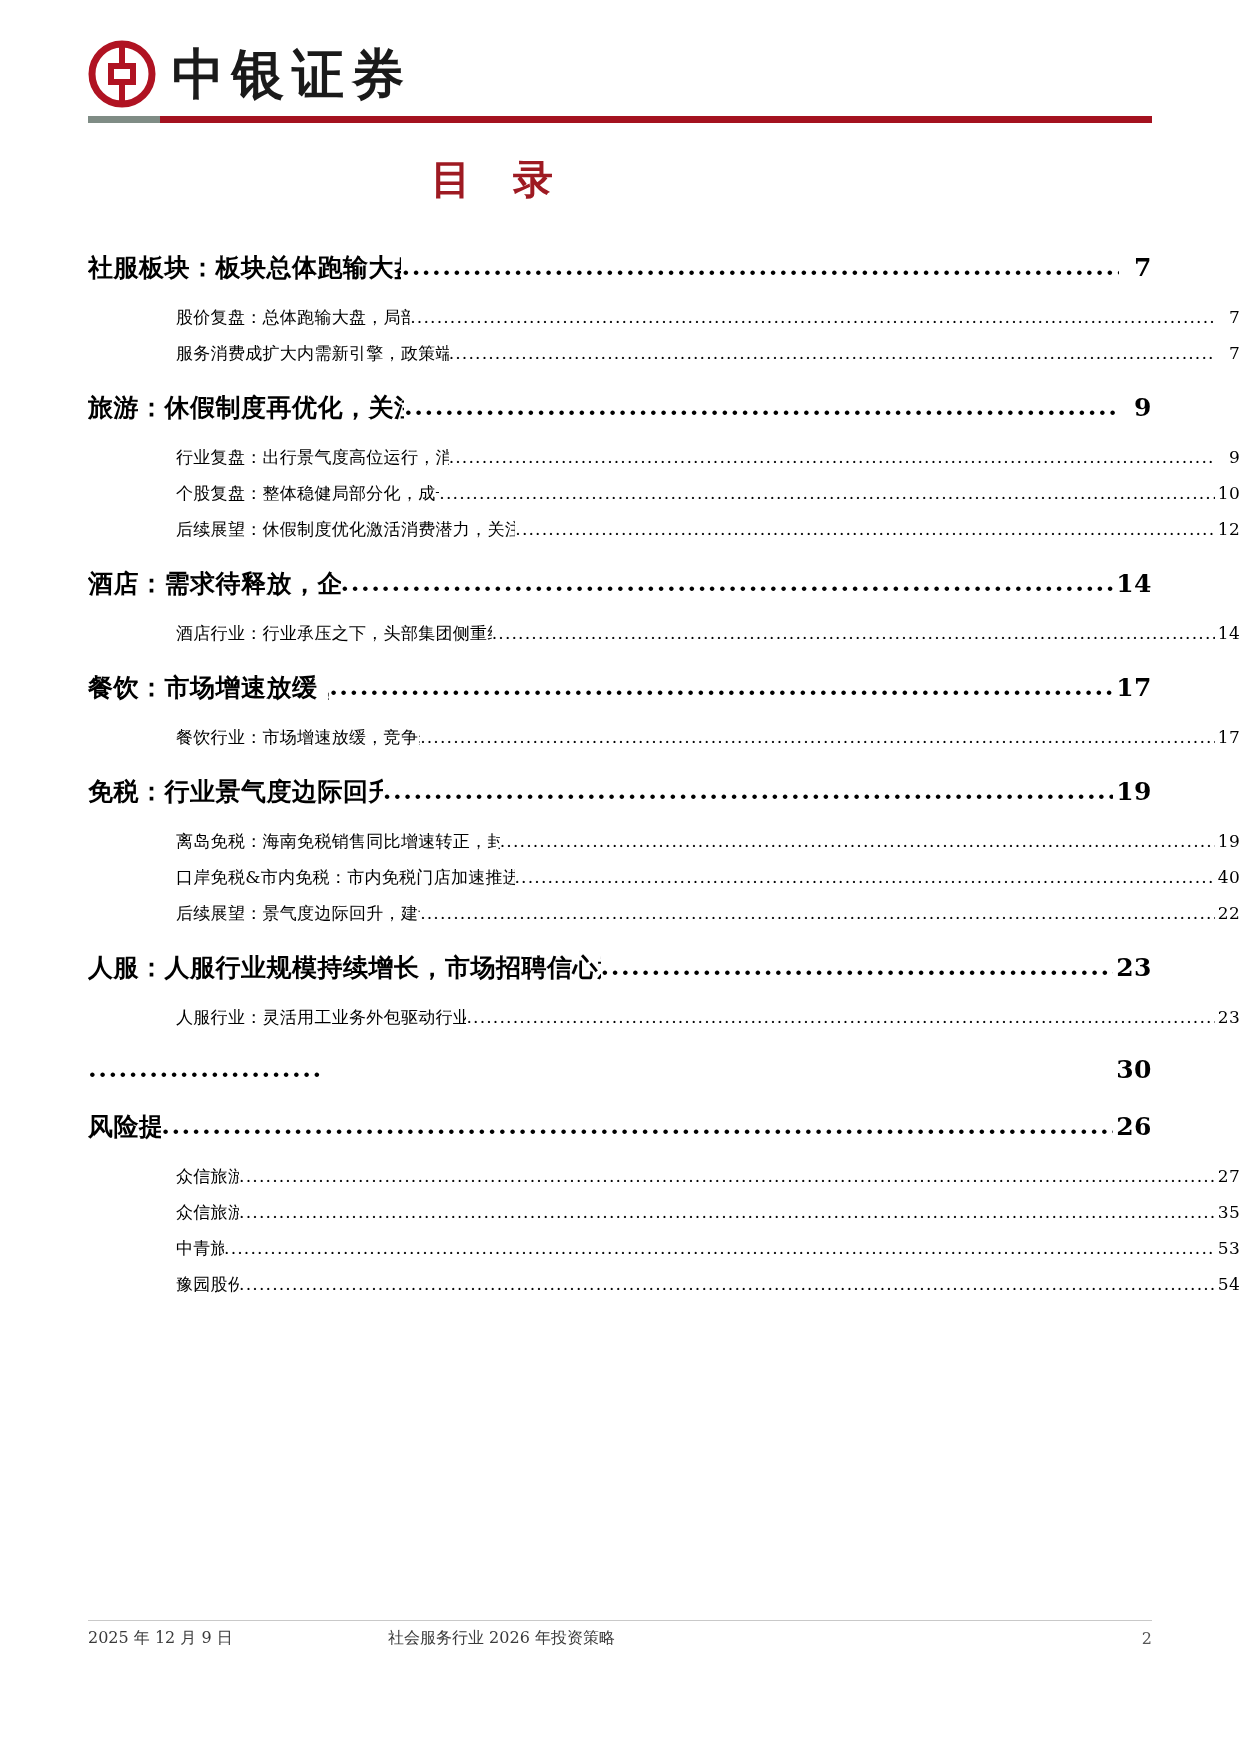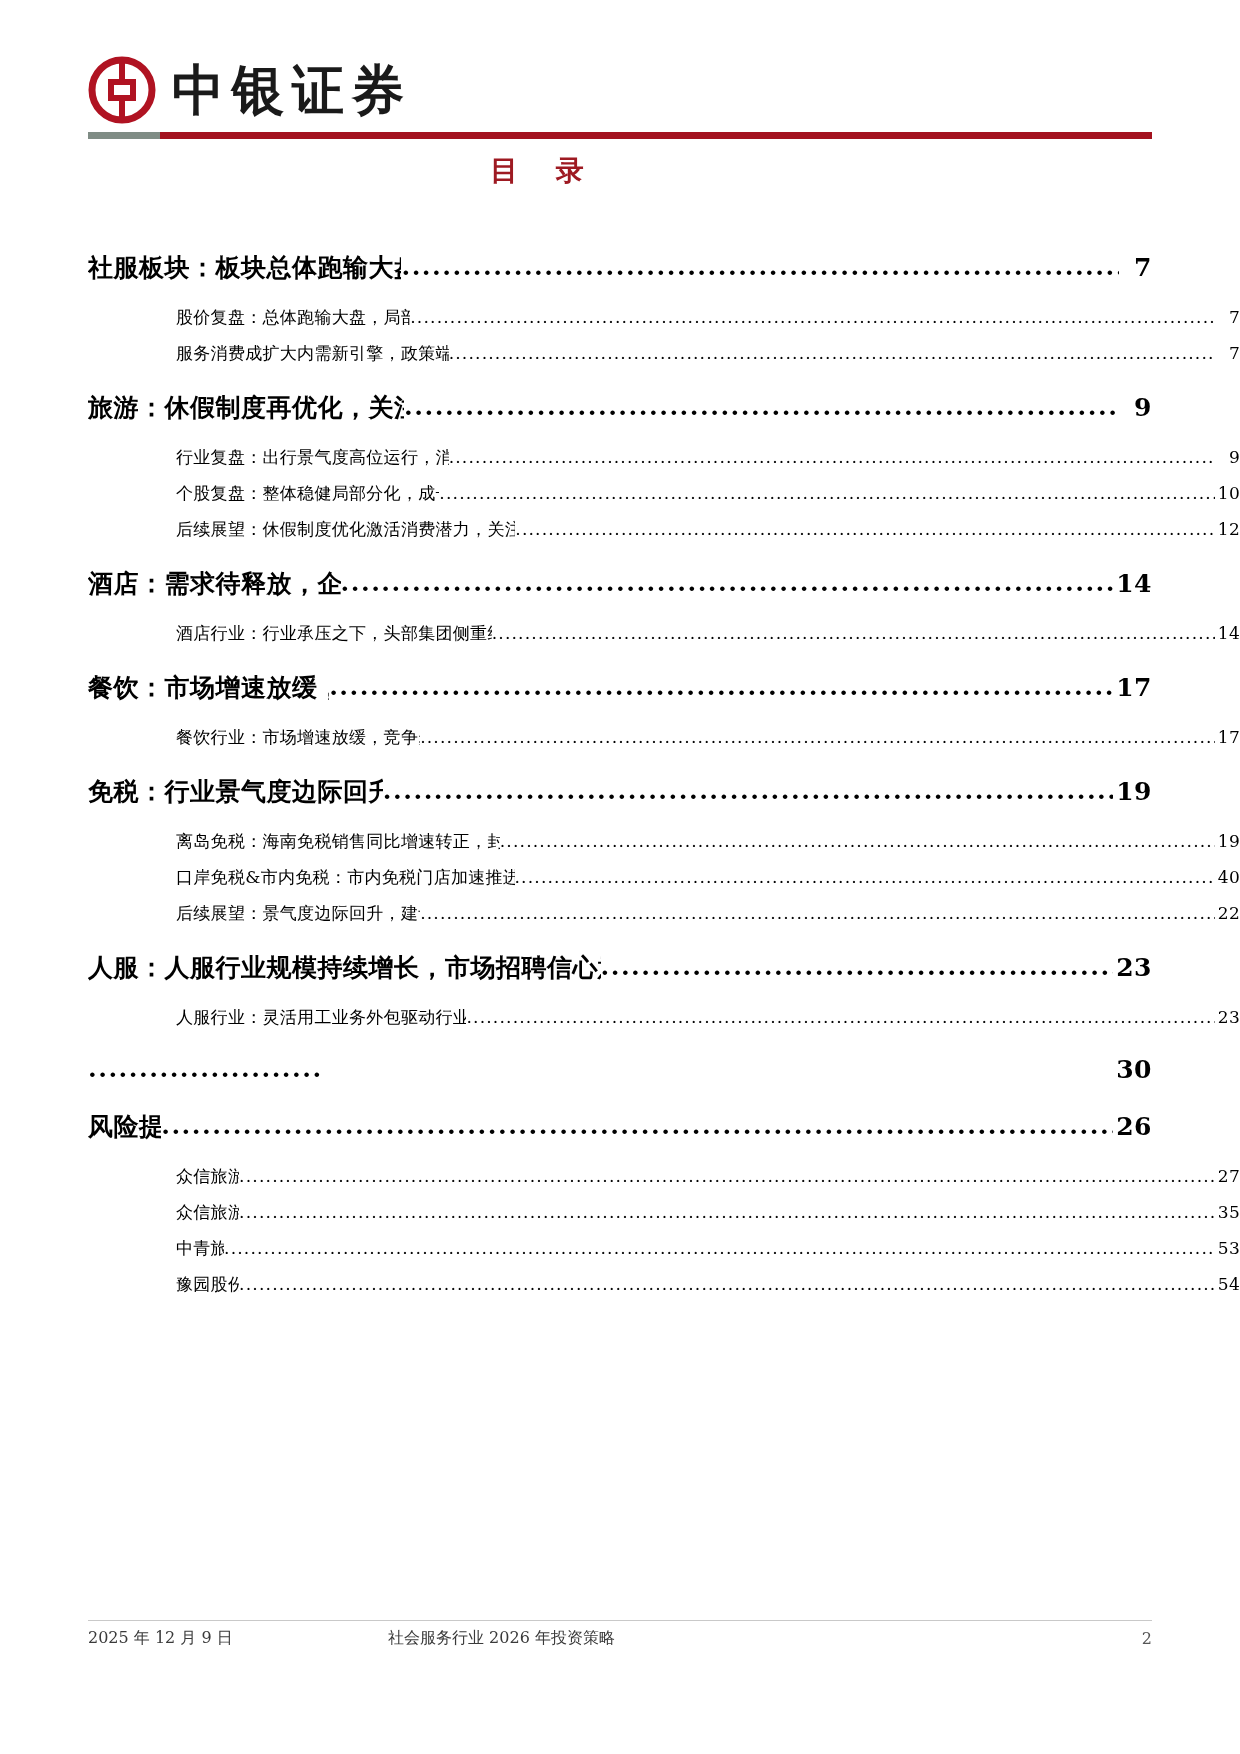--- a/index.html
+++ b/index.html
@@ -18,21 +18,21 @@
     margin: 0 auto;
     background: #ffffff;
     box-sizing: border-box;
     overflow: hidden;
   }
 
   
   .header {
     position: absolute;
     left: 88px;
-    top: 54px;
+    top: 38px;
     width: 1064px;
     height: 86px;
   }
   .logo-row {
     display: flex;
     align-items: center;
     gap: 16px;
     height: 72px;
   }
   .logo-mark {
@@ -70,27 +70,26 @@
     background: #a4121f;
   }
 
   
   .doc-title {
     position: absolute;
     left: 0;
     top: 152px;
     width: 984px;
     text-align: center;
-    font-size: 28px;
+    font-size: 40px;
     font-weight: 700;
     color: #9e1a22;
     letter-spacing: 14px;
     text-indent: 14px;
     font-family: "DejaVu Serif", "Liberation Serif", serif;
-    padding-left: 45px;
   }
 
   
   .toc {
     position: absolute;
     left: 88px;
     top: 225px;
     width: 1064px;
   }
 

